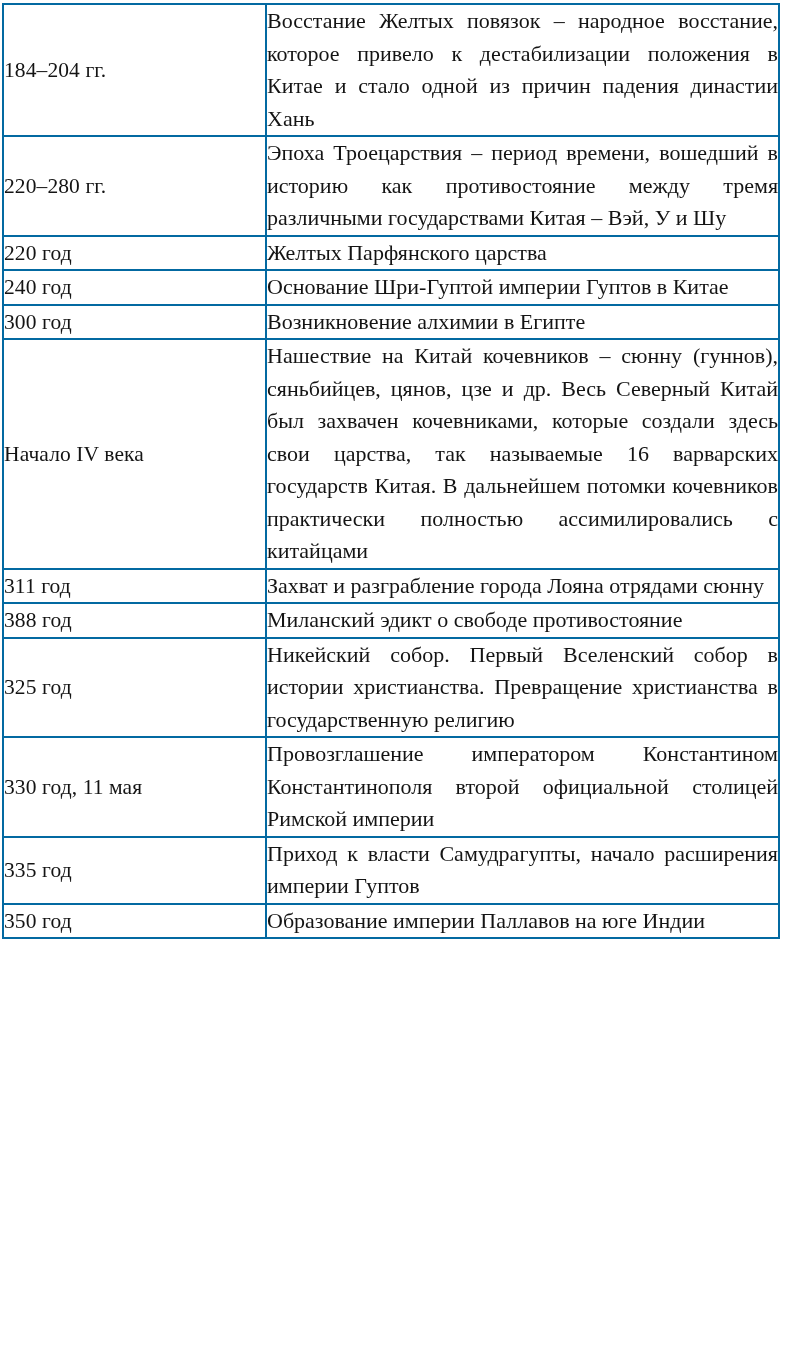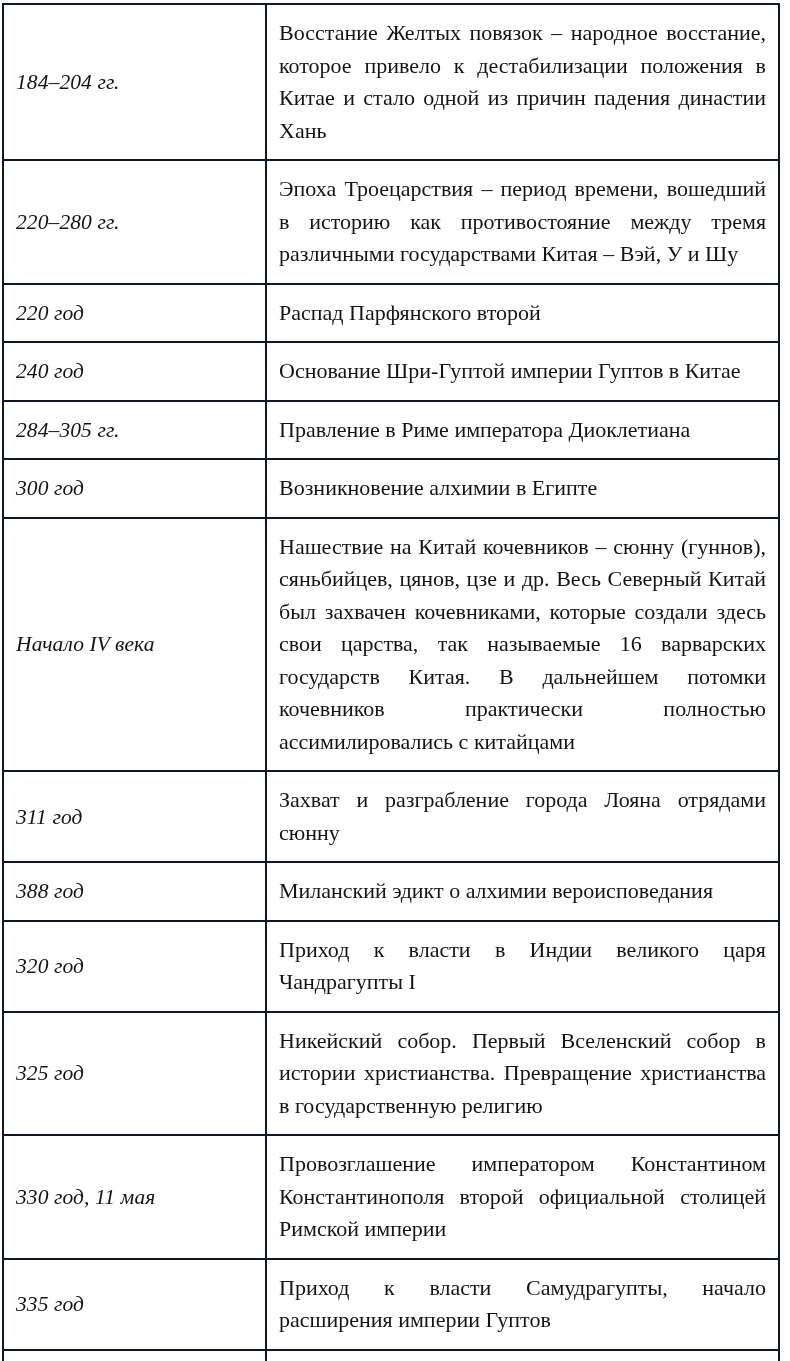--- a/index.html
+++ b/index.html
@@ -21,33 +21,32 @@
     top: 3px;
     width: 776px;
     border-collapse: collapse;
     table-layout: fixed;
   }
 
   #timeline-table col.c-date { width: 263px; }
   #timeline-table col.c-event { width: 513px; }
 
   #timeline-table td {
-    border: 2px solid #0f172a;
-    padding: 12px;
+    border: 2px solid #0369a1;
+    padding: 0;
     vertical-align: middle;
   }
 
   td.date-cell {
     padding: 6px 0 6px 14px;
     font-size: 21.5px;
     line-height: 30px;
     letter-spacing: 0.1px;
     white-space: nowrap;
     text-align: left;
-    font-style: italic;
   }
 
   td.event-cell {
     padding: 9px 12px 9px 14px;
     font-size: 22px;
     line-height: 32.5px;
     text-align: justify;
     text-justify: inter-word;
     hyphens: manual;
     vertical-align: top;
@@ -77,33 +76,27 @@
       </tr>
       <tr>
         <td class="date-cell"><span>220–280 гг.</span></td>
         <td class="event-cell">
           <span class="event-text">Эпоха Троецарствия – период времени, вошедший в историю как противостояние между тремя различными государствами Китая – Вэй, У и Шу</span>
         </td>
       </tr>
       <tr class="single">
         <td class="date-cell"><span>220 год</span></td>
         <td class="event-cell">
-          <span class="event-text">Распад Парфянского второй</span>
+          <span class="event-text">Желтых Парфянского царства</span>
         </td>
       </tr>
       <tr>
         <td class="date-cell"><span>240 год</span></td>
         <td class="event-cell">
           <span class="event-text">Основание Шри-Гуптой империи Гуптов в Китае</span>
-        </td>
-      </tr>
-      <tr class="single">
-        <td class="date-cell"><span>284–305 гг.</span></td>
-        <td class="event-cell">
-          <span class="event-text">Правление в Риме императора Диоклетиана</span>
         </td>
       </tr>
       <tr class="single">
         <td class="date-cell"><span>300 год</span></td>
         <td class="event-cell">
           <span class="event-text">Возникновение алхимии в Египте</span>
         </td>
       </tr>
       <tr>
         <td class="date-cell"><span>Начало IV века</span></td>
@@ -113,27 +106,21 @@
       </tr>
       <tr>
         <td class="date-cell"><span>311 год</span></td>
         <td class="event-cell">
           <span class="event-text">Захват и разграбление города Лояна отрядами сюнну</span>
         </td>
       </tr>
       <tr>
         <td class="date-cell"><span>388 год</span></td>
         <td class="event-cell">
-          <span class="event-text">Миланский эдикт о алхимии вероисповедания</span>
-        </td>
-      </tr>
-      <tr>
-        <td class="date-cell"><span>320 год</span></td>
-        <td class="event-cell">
-          <span class="event-text">Приход к власти в Индии великого царя Чандрагупты I</span>
+          <span class="event-text">Миланский эдикт о свободе противостояние</span>
         </td>
       </tr>
       <tr>
         <td class="date-cell"><span>325 год</span></td>
         <td class="event-cell">
           <span class="event-text">Никейский собор. Первый Вселенский собор в истории христианства. Превращение христианства в государственную религию</span>
         </td>
       </tr>
       <tr>
         <td class="date-cell"><span>330 год, 11 мая</span></td>

